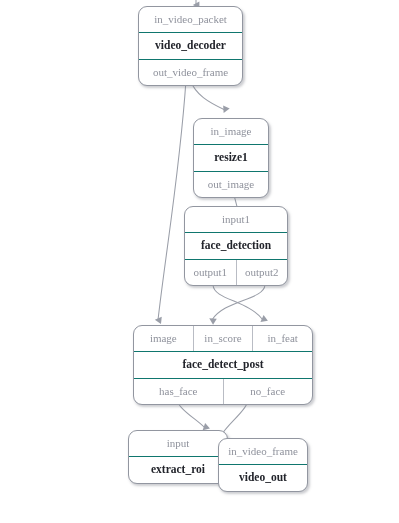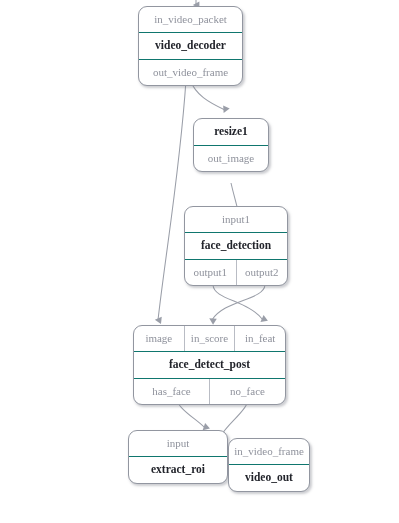--- a/index.html
+++ b/index.html
@@ -108,41 +108,44 @@
     <div class="row">
       <div class="title">video_decoder</div>
     </div>
     <div class="row">
       <div class="cell">out_video_frame</div>
     </div>
   </div>
 
   <div class="node" style="left:193px; top:118px; width:76px;">
     <div class="row">
+      <div class="cell">in_image</div>
+    </div>
+    <div class="row">
       <div class="title">resize1</div>
     </div>
     <div class="row">
       <div class="cell">out_image</div>
     </div>
   </div>
 
   <div class="node" style="left:184px; top:206px; width:104px;">
     <div class="row">
       <div class="cell">input1</div>
     </div>
     <div class="row">
       <div class="title">face_detection</div>
     </div>
     <div class="row">
       <div class="cell">output1</div>
       <div class="cell">output2</div>
     </div>
   </div>
 
-  <div class="node" style="left:133px; top:325px; width:153px;">
+  <div class="node" style="left:133px; top:325px; width:180px;">
     <div class="row">
       <div class="cell">image</div>
       <div class="cell">in_score</div>
       <div class="cell">in_feat</div>
     </div>
     <div class="row">
       <div class="title">face_detect_post</div>
     </div>
     <div class="row">
       <div class="cell">has_face</div>
@@ -152,21 +155,21 @@
 
   <div class="node" style="left:128px; top:430px; width:100px;">
     <div class="row">
       <div class="cell">input</div>
     </div>
     <div class="row">
       <div class="title">extract_roi</div>
     </div>
   </div>
 
-  <div class="node" style="left:228px; top:438px; width:82px;font-family:Liberation Serif, serif;">
+  <div class="node" style="left:218px; top:438px; width:90px;font-family:Liberation Serif, serif;">
     <div class="row">
       <div class="cell">in_video_frame</div>
     </div>
     <div class="row">
       <div class="title">video_out</div>
     </div>
   </div>
 
 </div>
 

